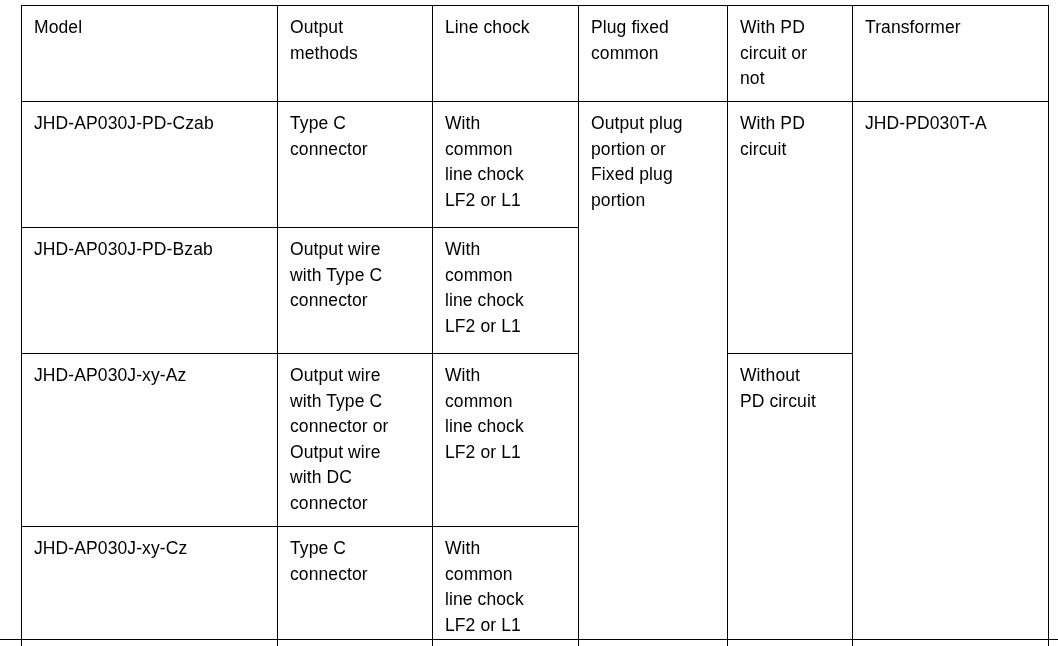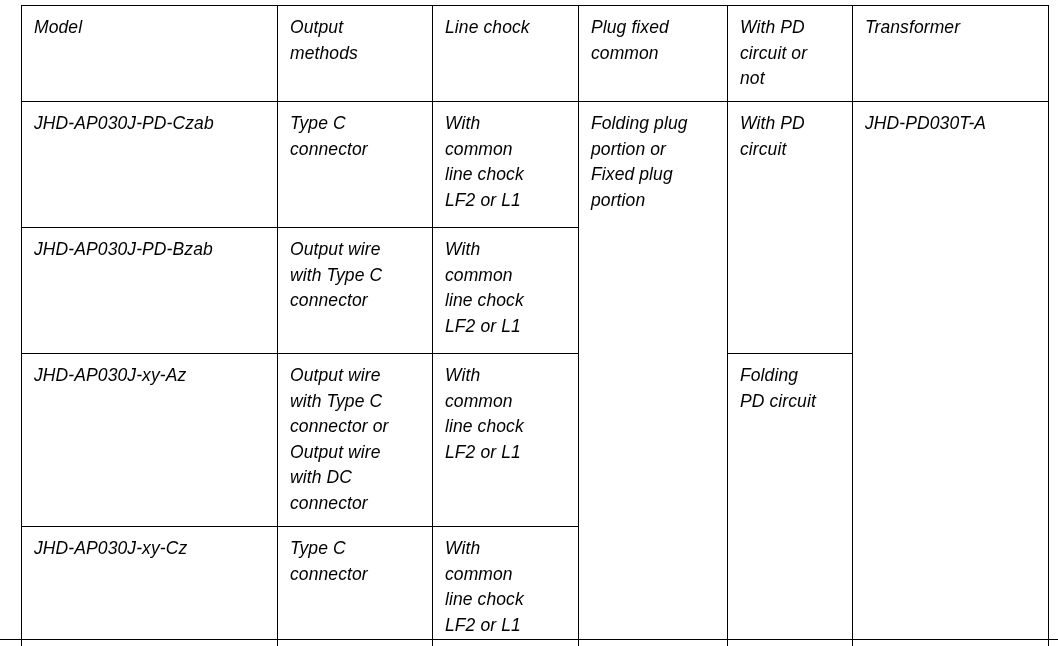--- a/index.html
+++ b/index.html
@@ -14,21 +14,20 @@
     font-family: "Liberation Sans", sans-serif;
     color: #000000;
     overflow: hidden;
   }
 
   .sheet {
     position: relative;
     width: 1058px;
     height: 646px;
     background: #ffffff;
-    font-style: italic;
   }
 
   
   .page-bottom-rule {
     position: absolute;
     left: 0;
     top: 639px;
     width: 1058px;
     height: 1px;
     background: #000000;
@@ -126,21 +125,21 @@
           <span class="cell-text">Type C
 connector</span>
         </td>
         <td>
           <span class="cell-text">With
 common
 line chock
 LF2 or L1</span>
         </td>
         <td rowspan="4">
-          <span class="cell-text">Folding plug
+          <span class="cell-text">Output plug
 portion or
 Fixed plug
 portion</span>
         </td>
         <td rowspan="2">
           <span class="cell-text">With PD
 circuit</span>
         </td>
         <td rowspan="4">
           <span class="cell-text">JHD-PD030T-A</span>
@@ -176,21 +175,21 @@
 with DC
 connector</span>
         </td>
         <td>
           <span class="cell-text">With
 common
 line chock
 LF2 or L1</span>
         </td>
         <td rowspan="2">
-          <span class="cell-text">Folding
+          <span class="cell-text">Without
 PD circuit</span>
         </td>
       </tr>
 
       <tr class="row-4">
         <td>
           <span class="cell-text">JHD-AP030J-xy-Cz</span>
         </td>
         <td>
           <span class="cell-text">Type C

